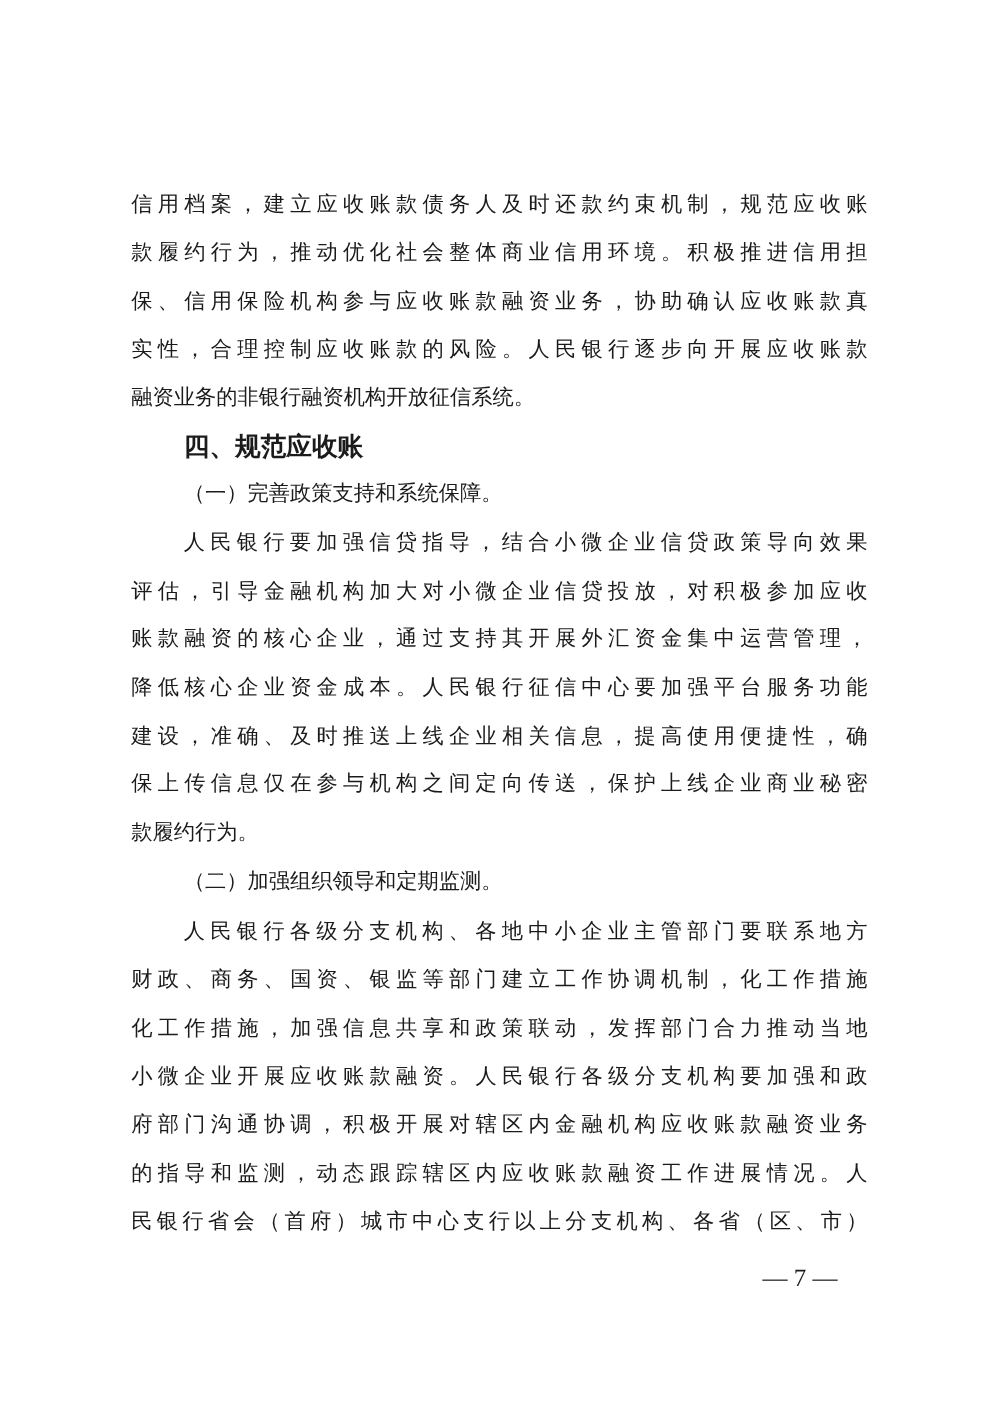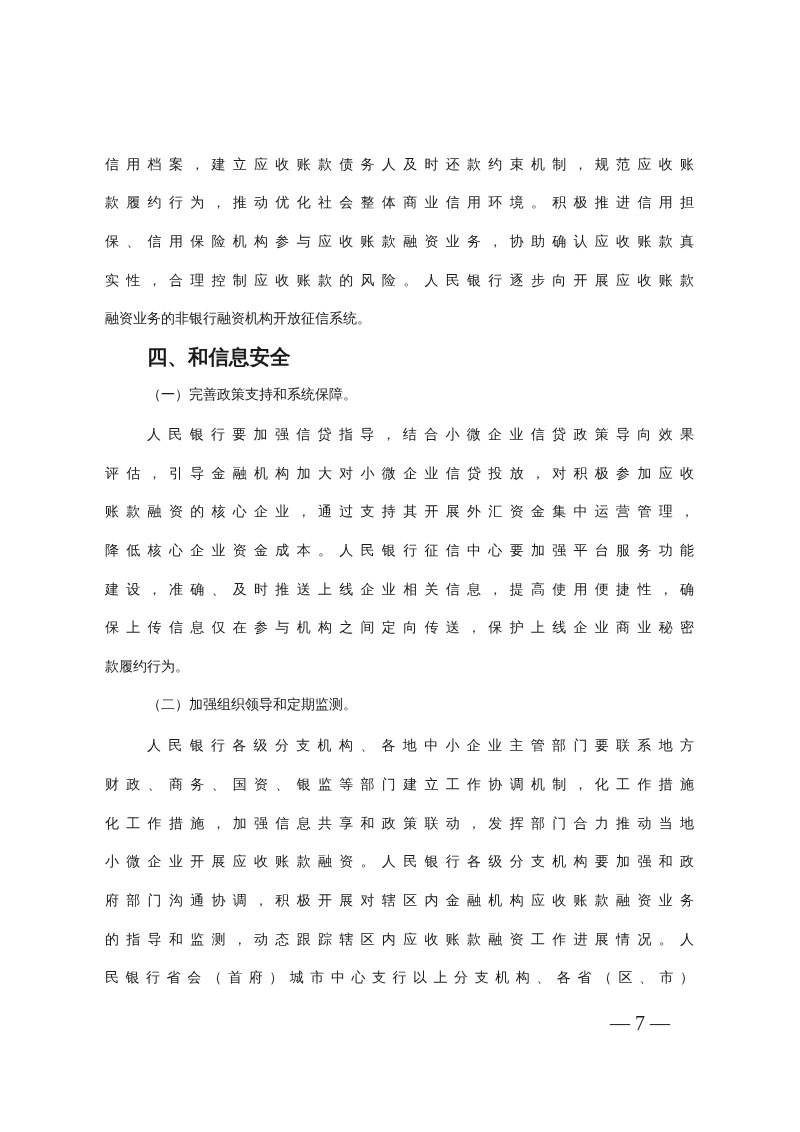--- a/index.html
+++ b/index.html
@@ -5,36 +5,36 @@
   html, body { margin: 0; padding: 0; background: #ffffff; }
   body { width: 800px; height: 1132px; position: relative; overflow: hidden; }
   .page { position: absolute; left: 0; top: 0; width: 800px; height: 1132px; background: #ffffff; }
   .line {
     position: absolute;
     left: 105px;
     width: 589px;
     height: 38px;
     line-height: 38px;
     font-family: "DejaVu Serif", "Liberation Serif", serif;
-    font-size: 14px;
+    font-size: 17px;
     color: #1b1b1b;
     white-space: nowrap;
     text-align: justify;
     text-align-last: justify;
   }
   .line.last { text-align: right; text-align-last: left; }
   .line.indent { left: 147px; width: 547px; }
   .line.heading {
     font-family: "DejaVu Sans", "Liberation Sans", sans-serif;
     font-weight: bold;
     text-align-last: left;
     text-align: left;
     font-size: 20.5px;
   }
-  .line.subheading { text-align-last: left; text-align: right; font-family: Liberation Mono, monospace; }
+  .line.subheading { text-align-last: left; text-align: right; }
   .page-number {
     position: absolute;
     left: 600px;
     top: 1008px;
     width: 80px;
     height: 30px;
     line-height: 30px;
     text-align: center;
     font-family: "Liberation Serif", "DejaVu Serif", serif;
     font-size: 20px;
@@ -45,21 +45,21 @@
 </head>
 <body>
 
 <div class="page">
   <div class="line" style="top:145px">信用档案，建立应收账款债务人及时还款约束机制，规范应收账</div>
   <div class="line" style="top:183px">款履约行为，推动优化社会整体商业信用环境。积极推进信用担</div>
   <div class="line" style="top:222px">保、信用保险机构参与应收账款融资业务，协助确认应收账款真</div>
   <div class="line" style="top:261px">实性，合理控制应收账款的风险。人民银行逐步向开展应收账款</div>
   <div class="line last" style="top:299px">融资业务的非银行融资机构开放征信系统。</div>
 
-  <div class="line indent heading" style="top:338px">四、和信息安全</div>
+  <div class="line indent heading" style="top:338px">四、规范应收账</div>
   <div class="line indent subheading" style="top:376px">（一）完善政策支持和系统保障。</div>
 
   <div class="line" style="top:454px">评估，引导金融机构加大对小微企业信贷投放，对积极参加应收</div>
   <div class="line indent" style="top:415px">人民银行要加强信贷指导，结合小微企业信贷政策导向效果</div>
   <div class="line" style="top:492px">账款融资的核心企业，通过支持其开展外汇资金集中运营管理，</div>
   <div class="line" style="top:531px">降低核心企业资金成本。人民银行征信中心要加强平台服务功能</div>
   <div class="line" style="top:608px">保上传信息仅在参与机构之间定向传送，保护上线企业商业秘密</div>
   <div class="line" style="top:570px">建设，准确、及时推送上线企业相关信息，提高使用便捷性，确</div>
   <div class="line last" style="top:647px">款履约行为。</div>
 

